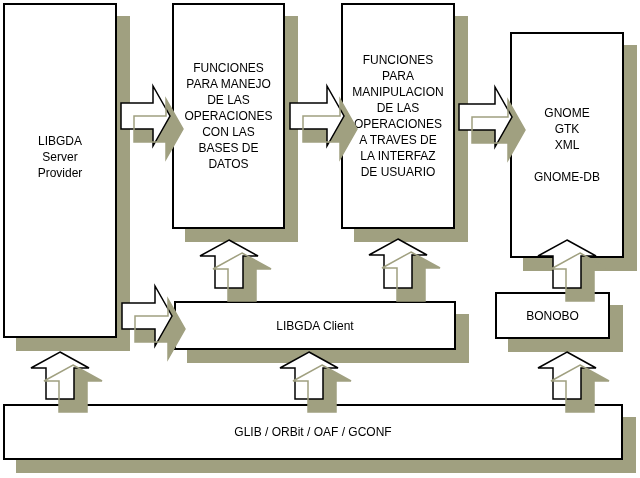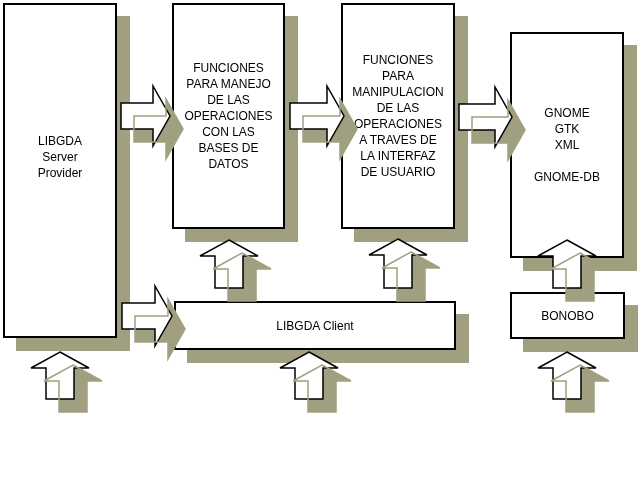--- a/index.html
+++ b/index.html
@@ -34,21 +34,21 @@
     line-height:16px;
     color:var(--text);
   }
   
   #node-libgda-server-provider{left:3px;top:3px;width:114px;height:335px;}
   #node-libgda-server-provider .node-label{transform:translateY(-14px);}
   #node-funciones-manejo{left:172px;top:3px;width:113px;height:226px;}
   #node-funciones-manipulacion{left:341px;top:3px;width:114px;height:226px;}
   #node-gnome-gtk-xml{left:510px;top:3px;width:114px;height:226px;margin-top:29px;}
   #node-libgda-client{left:174px;top:301px;width:282px;height:49px;}
-  #node-bonobo{left:510px;top:292px;width:115px;height:47px;}
+  #node-bonobo{left:495px;top:292px;width:115px;height:47px;}
   #node-glib{left:3px;top:404px;width:620px;height:56px;}
 
   .overlay{
     position:absolute;left:0;top:0;width:640px;height:478px;
     pointer-events:none;
   }
   .arrow-shadow{fill:var(--shadow);}
   .arrow-body{fill:var(--node-fill);stroke:var(--line);stroke-width:1.5;}
   .arrow-hint{fill:none;stroke:var(--shadow);stroke-width:1.5;}
 </style>
@@ -93,20 +93,23 @@
   </div>
 
   <div class="node" id="node-libgda-client">
     <div class="node-label">LIBGDA Client</div>
   </div>
 
   <div class="node" id="node-bonobo">
     <div class="node-label">BONOBO</div>
   </div>
 
+  <div class="node" id="node-glib">
+    <div class="node-label">GLIB / ORBit / OAF / GCONF</div>
+  </div>
 
   <svg class="overlay" viewBox="0 0 640 478" xmlns="http://www.w3.org/2000/svg">
     <defs>
       <path id="a1" d="M 121 103 H 153 V 86 L 170 116 L 153 146 V 129 H 121 Z"></path>
       <path id="a2" d="M 290 103 H 327 V 86 L 344 116 L 327 146 V 129 H 290 Z"></path>
       <path id="a3" d="M 459 104 H 495 V 87 L 512 117 L 495 147 V 130 H 459 Z"></path>
       <path id="a4" d="M 122 303 H 155 V 286 L 172 316 L 155 346 V 329 H 122 Z"></path>
       <path id="v1" d="M 229 240 L 258 256 H 243 V 288 H 215 V 256 H 200 Z"></path>
       <path id="v2" d="M 398 239 L 427 255 H 412 V 288 H 384 V 255 H 369 Z"></path>
       <path id="v3" d="M 567 240 L 596 256 H 581 V 288 H 553 V 256 H 538 Z"></path>

